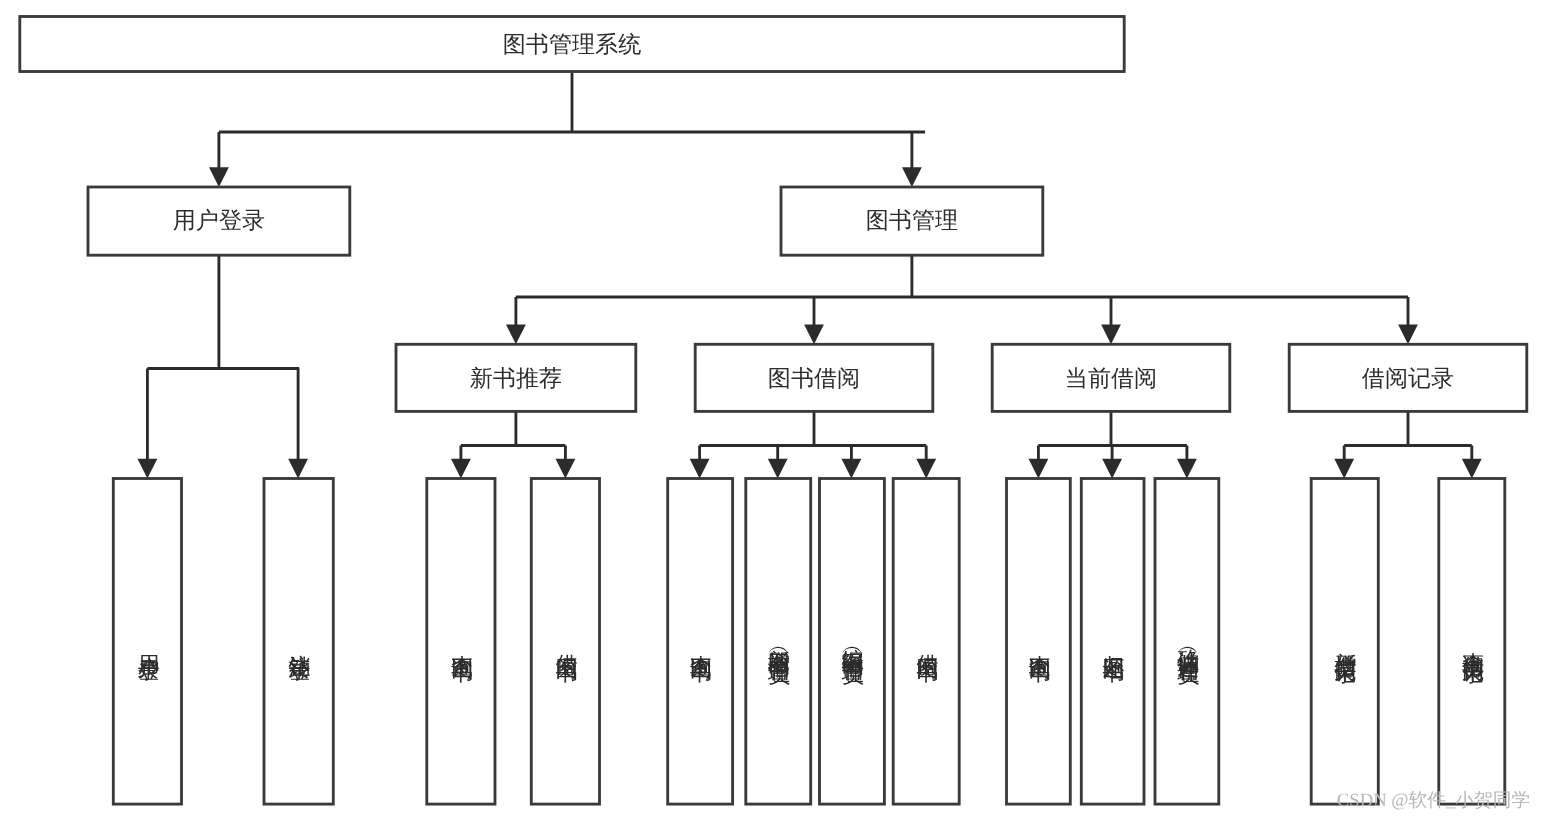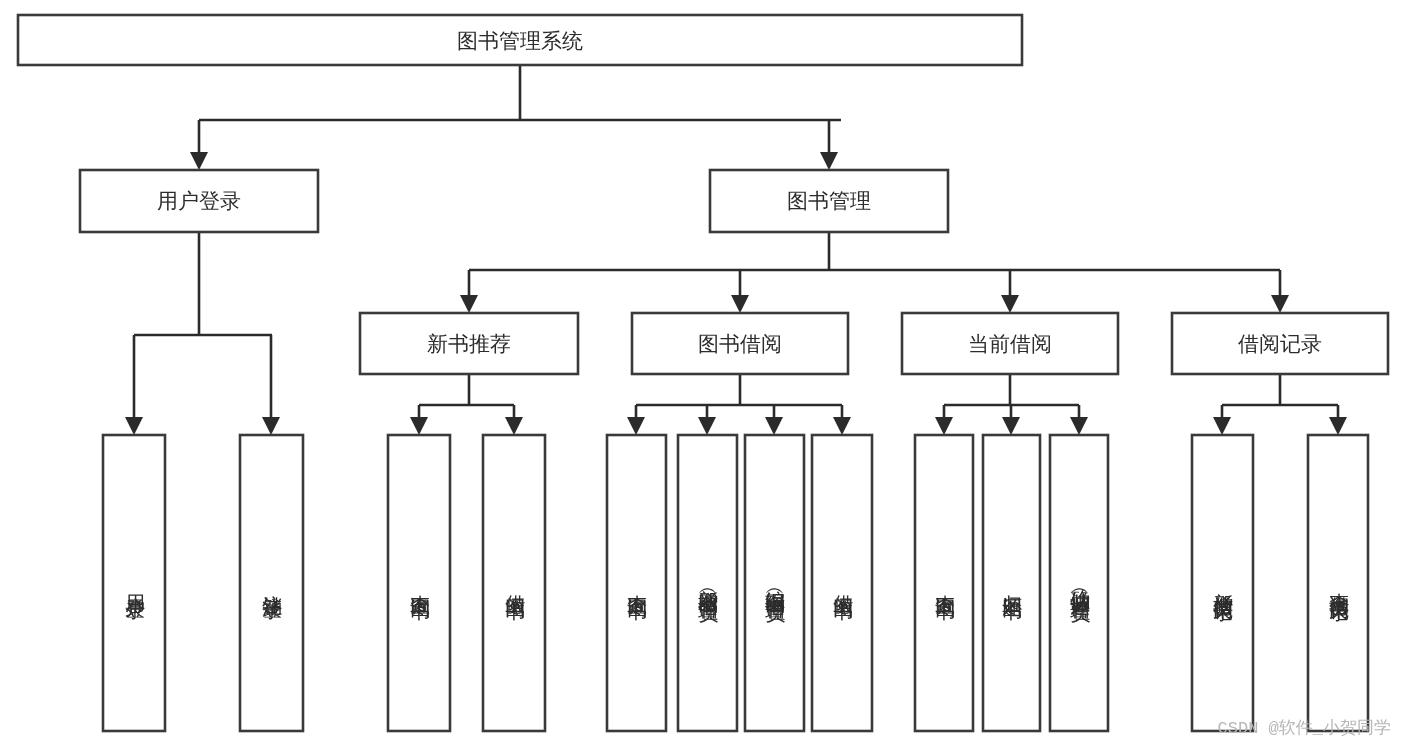--- a/index.html
+++ b/index.html
@@ -52,21 +52,21 @@
   .label-v {
     font-size: 20px;
     writing-mode: vertical-rl;
     text-orientation: upright;
     letter-spacing: 2px;
   }
   .watermark {
     position: absolute;
     right: 14px;
     bottom: 8px;
-    font-family: Liberation Mono, monospace;
+    font-family: Liberation Serif, serif;
     font-size: 17px;
     color: #b6b6b6;
     white-space: nowrap;
     pointer-events: none;
   }
 </style>
 </head>
 <body>
 
 <div id="diagram-root">

